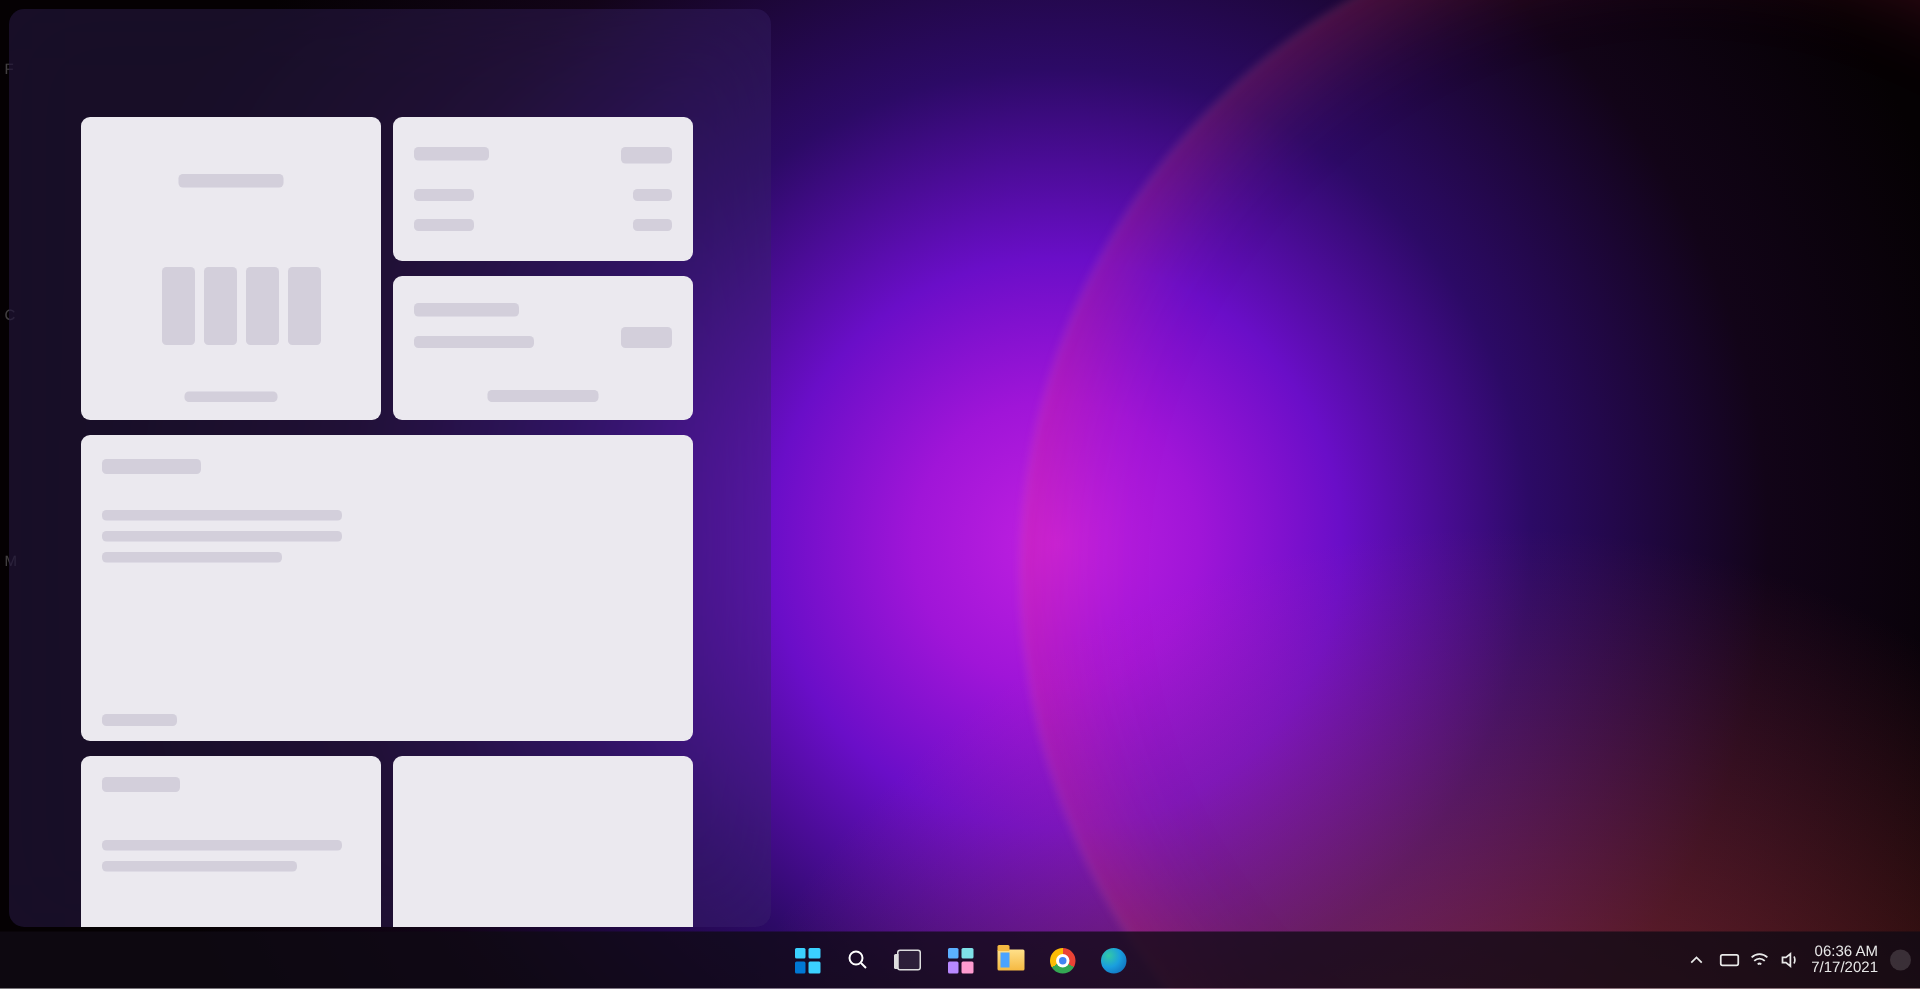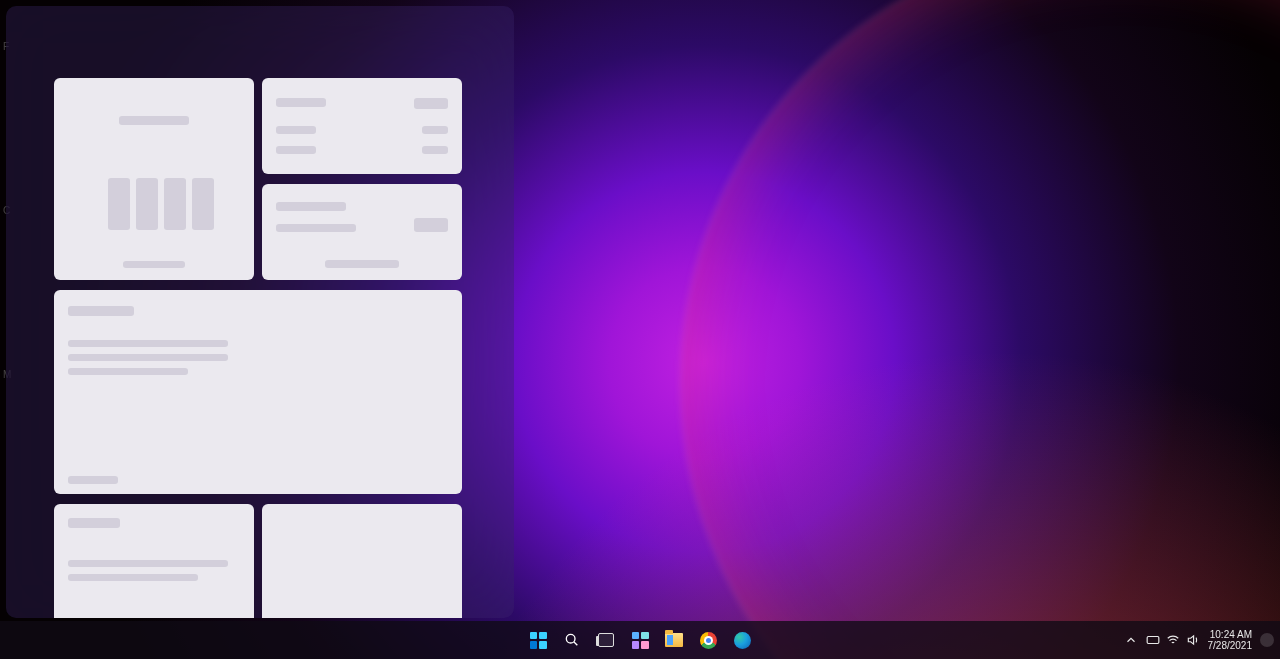--- a/index.html
+++ b/index.html
@@ -237,18 +237,18 @@
             <path d="M3 9c5-5 13-5 18 0M6 13c3.5-3.5 8.5-3.5 12 0M10 17c1.5-1.5 2.5-1.5 4 0" fill="none" stroke="#e8e8e8" stroke-width="2"></path>
           </svg>
       </div>
       <div class="tray-icon">
         <svg viewBox="0 0 24 24">
             <path d="M4 9v6h4l5 4V5l-5 4H4zM17 8c1.5 1.5 1.5 6.5 0 8" fill="none" stroke="#e8e8e8" stroke-width="2"></path>
           </svg>
       </div>
     </div>
     <div class="clock">
-      <div>10:24 AM</div>
-      <div>7/28/2021</div>
+      <div>06:36 AM</div>
+      <div>7/17/2021</div>
     </div>
     <div class="notif"></div>
   </div>
 </div>
 
 </body></html>

